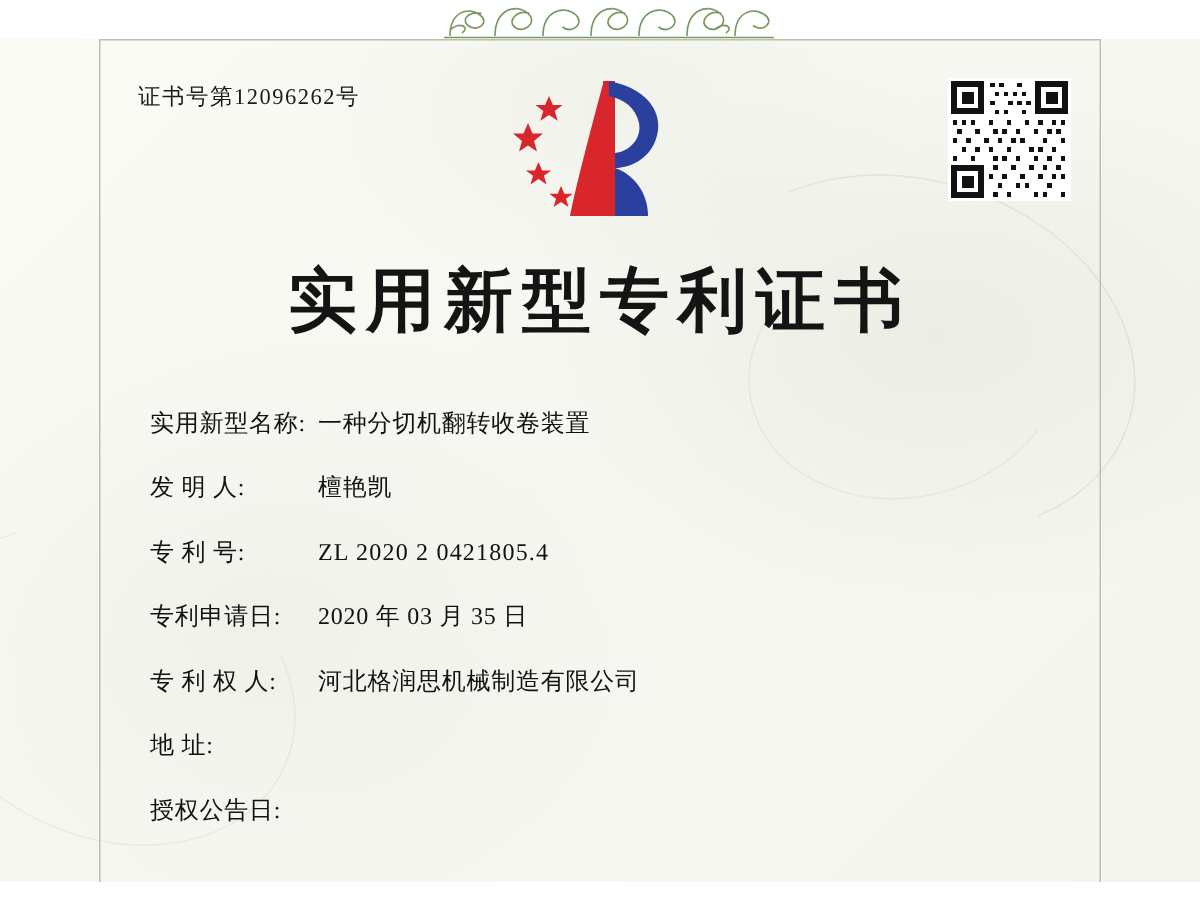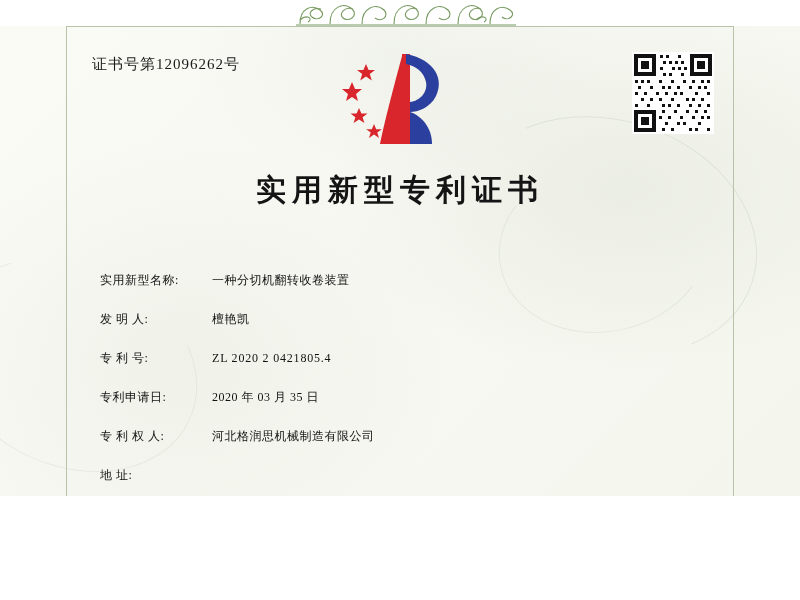--- a/index.html
+++ b/index.html
@@ -9,21 +9,21 @@
   body {
     width: 800px;
     height: 600px;
     background: #ffffff;
     font-family: "Liberation Serif", serif;
     overflow: hidden;
   }
   .certificate {
     position: relative;
     width: 800px;
-    height: 496px;
+    height: 588px;
     background: linear-gradient(135deg, #fbfbf6 0%, #f7f8f2 40%, #f4f6ee 100%);
     overflow: hidden;
   }
   
   .paper-texture {
     position: absolute;
     inset: 0;
     background:
       radial-gradient(ellipse 420px 260px at 78% 38%, rgba(210,215,200,0.30), rgba(255,255,255,0) 70%),
       radial-gradient(ellipse 380px 300px at 22% 72%, rgba(215,220,205,0.22), rgba(255,255,255,0) 72%),
@@ -83,38 +83,38 @@
     width: 82px;
     height: 82px;
   }
   .qr svg { display: block; }
 
   .title {
     position: absolute;
     top: 170px;
     left: 0; right: 0;
     text-align: center;
-    font-size: 30px;
+    font-size: 46px;
     font-weight: bold;
     letter-spacing: 6px;
     color: #141414;
     font-family: "DejaVu Serif", "Liberation Serif", serif;
   }
 
   .fields {
     position: absolute;
     left: 100px;
     top: 272px;
     right: 90px;
   }
   .field-row {
     display: flex;
     align-items: baseline;
     margin-bottom: 22px;
-    font-size: 12px;
+    font-size: 16px;
     color: #121212;
     letter-spacing: 0.5px;
   }
   .field-label {
     width: 112px;
     flex: 0 0 112px;
     display: flex;
     justify-content: space-between;
     white-space: nowrap;
   }

